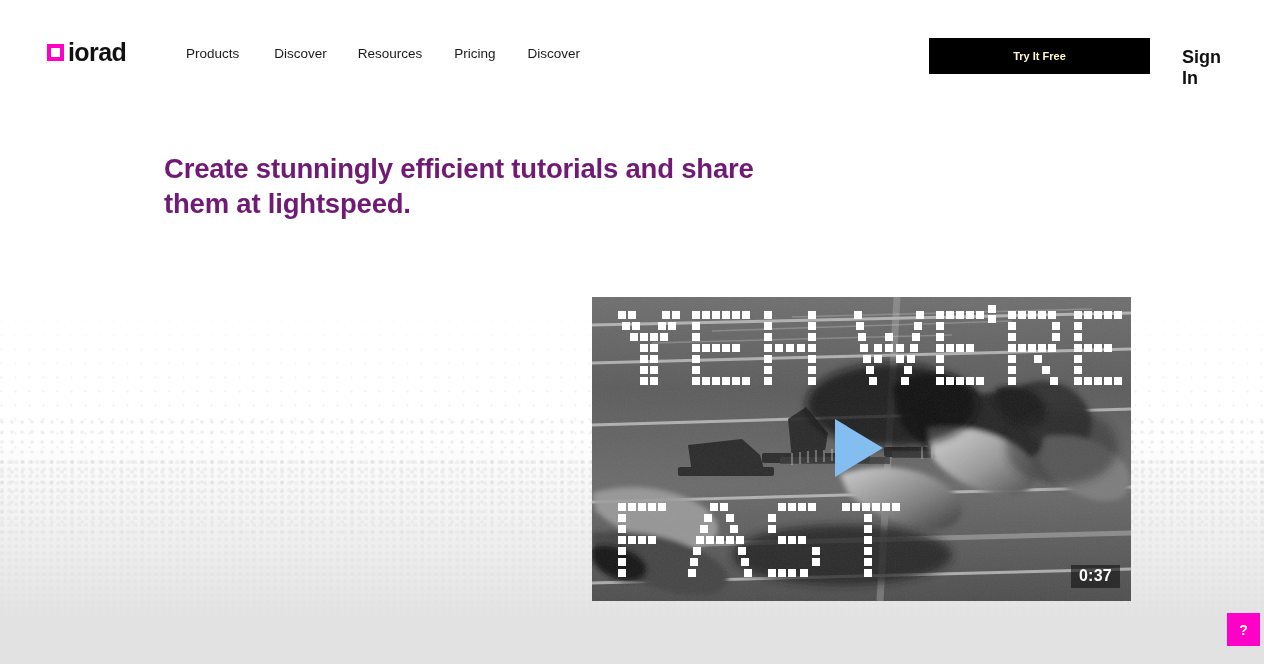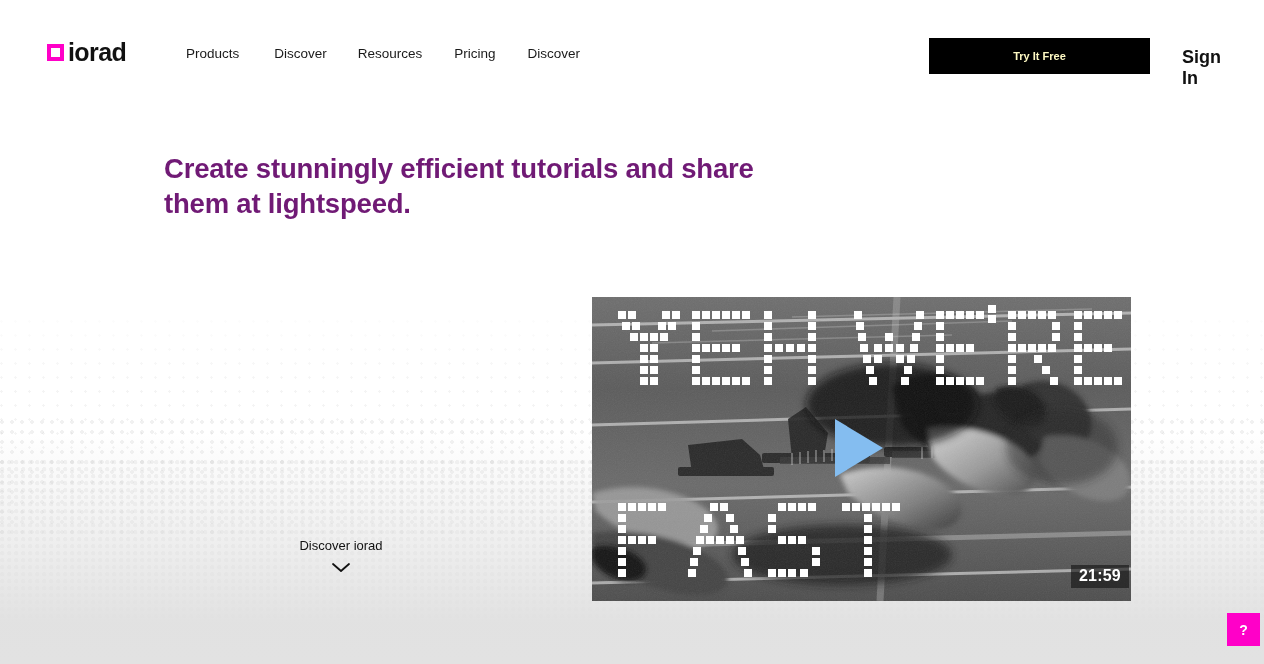--- a/index.html
+++ b/index.html
@@ -182,28 +182,20 @@
       <span class="nav-item">Pricing</span>
       <span class="nav-item">Discover</span>
     </nav>
 
     <button class="try-btn">Try It Free</button>
     <span class="signin">Sign In</span>
   </div>
 
   <h1 class="headline">Create stunningly efficient tutorials and share them at lightspeed.</h1>
 
-  <div class="discover">
-    <div class="discover-label">Discover iorad</div>
-    <div class="discover-chev">
-      <svg width="20" height="11" viewBox="0 0 20 11">
-        <path d="M2 2 L10 9 L18 2" fill="none" stroke="#111111" stroke-width="1.8" stroke-linecap="round" stroke-linejoin="round"></path>
-      </svg>
-    </div>
-  </div>
 
   <div class="video">
     <svg width="539" height="304" viewBox="0 0 539 304" preserveAspectRatio="none">
       <defs>
         <linearGradient id="trk" x1="0" y1="0" x2="0" y2="1">
           <stop offset="0%" stop-color="#6f6f6f"></stop>
           <stop offset="30%" stop-color="#5c5c5c"></stop>
           <stop offset="62%" stop-color="#6b6b6b"></stop>
           <stop offset="100%" stop-color="#4e4e4e"></stop>
         </linearGradient>
@@ -538,17 +530,17 @@
           <rect x="22" y="33" width="8" height="8"></rect>
           <rect x="22" y="44" width="8" height="8"></rect>
           <rect x="22" y="55" width="8" height="8"></rect>
           <rect x="22" y="66" width="8" height="8"></rect>
         </g>
       </g>
     </svg>
   </div>
 
   <div class="play-tri"></div>
-  <div class="duration">21:59</div>
+  <div class="duration">0:37</div>
 
   <button class="help-btn">?</button>
 
 </div>
 
 </body></html>

